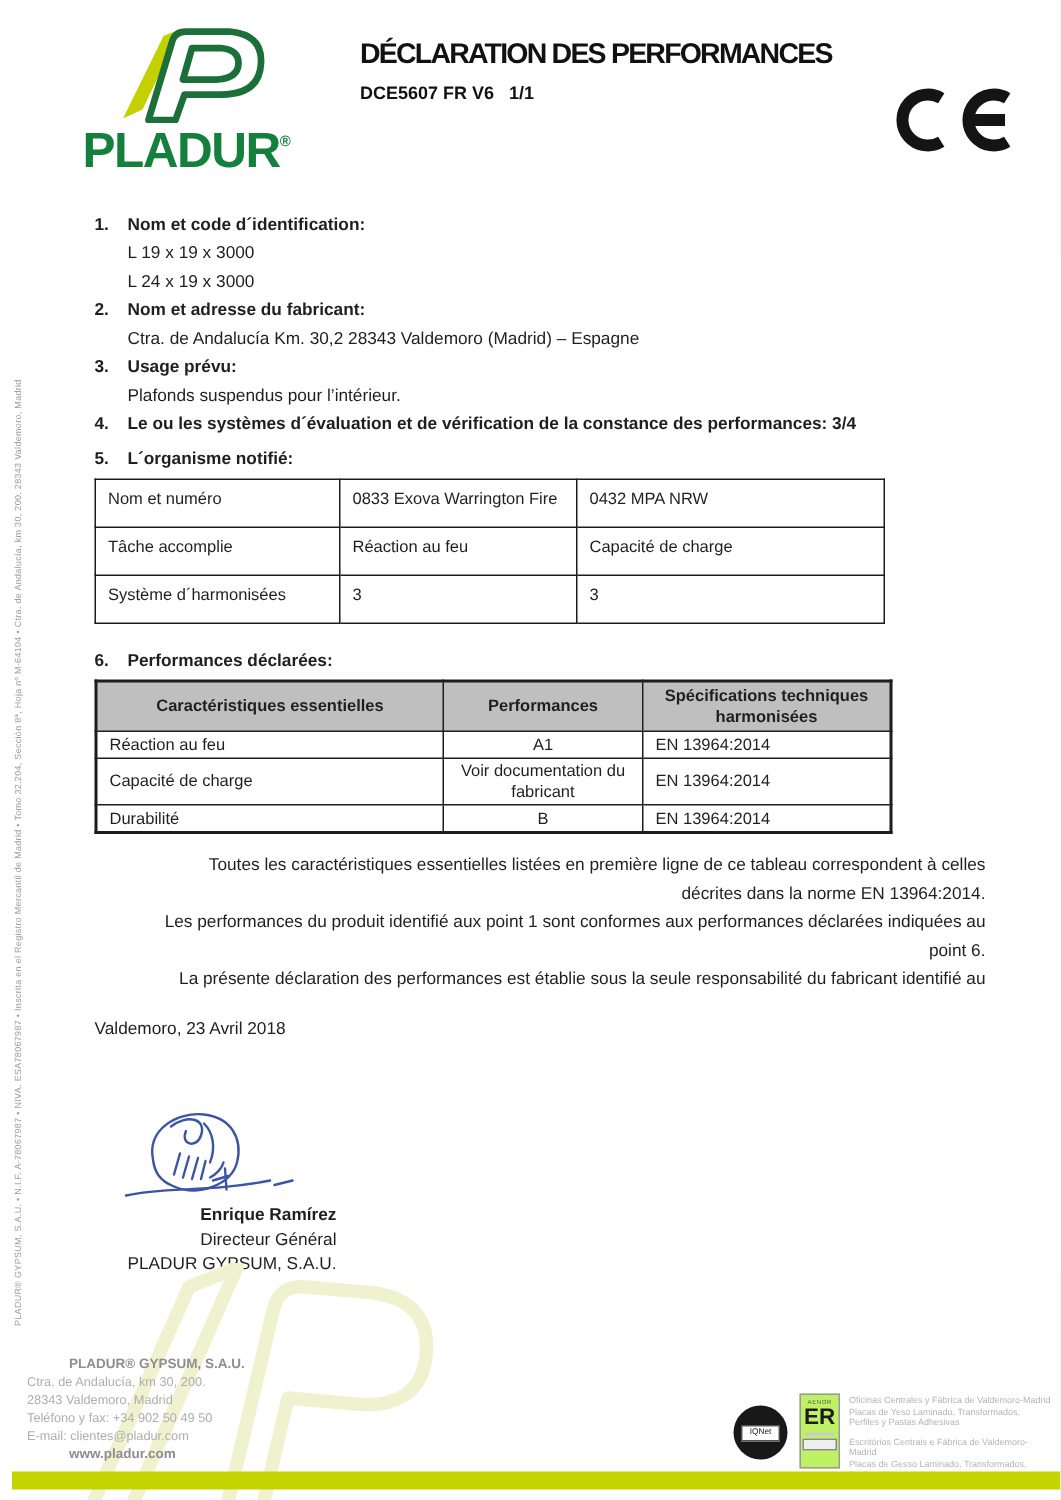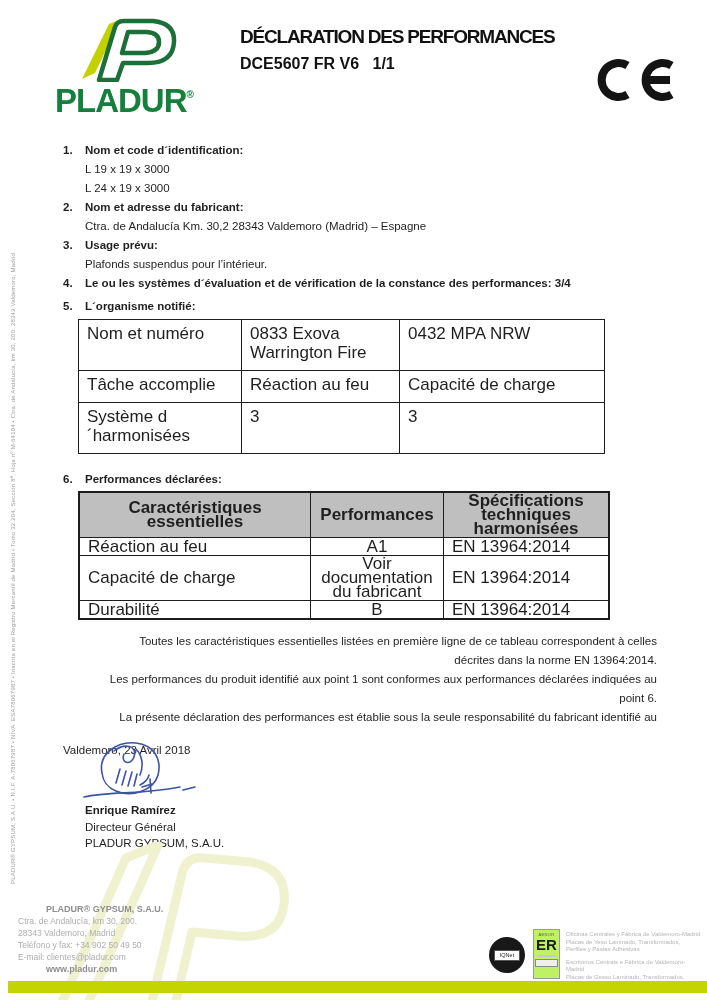--- a/index.html
+++ b/index.html
@@ -10,51 +10,51 @@
   .sidebar-text{position:absolute;left:10px;top:884px;width:760px;font-size:6px;color:#9d9d9d;
         letter-spacing:.2px;transform:rotate(-90deg);transform-origin:0 0;white-space:nowrap;}
 
   
   .logo{position:absolute;left:55px;top:18px;width:150px;}
   .logo svg{display:block;margin-left:14px;}
   .logo-word{font-size:33px;font-weight:bold;color:#15803d;letter-spacing:-1px;line-height:30px;margin-top:-2px;}
   .logo-word .reg{font-size:10px;vertical-align:14px;letter-spacing:0;}
   .title-block{position:absolute;left:240px;top:26px;width:440px;}
   .page-title{margin:0;font-size:19px;font-weight:bold;letter-spacing:-1.2px;color:#111;white-space:nowrap;}
-  .doc-code{font-size:16px;font-weight:bold;margin-top:7px;white-space:pre;color:#111;}
+  .doc-code{font-size:12px;font-weight:bold;margin-top:7px;white-space:pre;color:#111;}
   .ce-mark{position:absolute;right:27px;top:56px;}
 
   
   .content{position:absolute;left:63px;top:141px;width:594px;font-size:11.5px;line-height:19px;}
   .sec-head{display:flex;font-weight:bold;}
   .sec-num{flex:0 0 22px;}
   .sec-line{padding-left:22px;}
 
-  table{border-collapse:collapse;margin-left:15px;font-size:17px;border-radius:31px;}
+  table{border-collapse:collapse;font-size:11px;border-radius:31px;}
   .t5{width:527px;margin-top:3px;}
   .t5 td{border:1px solid #1d1d1d;padding:4px 8px 8px 8px;height:16px;vertical-align:top;}
   .t5 td:nth-child(1){width:146px;}
   .t5 td:nth-child(2){width:141px;}
 
   .sec-6{margin-top:16px;}
   .t6{width:532px;margin-top:2px;border:2px solid #1d1d1d;}
   .t6 th,.t6 td{border:1px solid #1d1d1d;padding:1px 8px;}
   .t6 th{background:#bfbfbf;font-weight:bold;text-align:center;height:30px;line-height:14px;}
   .t6 th:nth-child(1){width:214px;}
   .t6 th:nth-child(2){width:116px;}
   .t6 td{height:15px;line-height:14px;vertical-align:middle;}
   .t6 td:nth-child(2){text-align:center;}
 
   .paragraphs{margin-top:12px;text-align:right;}
   .par-line{line-height:19px;}
   .date-line{margin-top:14px;}
 
   
   .signature{position:absolute;left:80px;top:735px;}
-  .signer{position:absolute;left:85px;top:802px;font-size:11.5px;line-height:16.5px;}
+  .signer{position:absolute;left:85px;top:802px;font-size:11.5px;line-height:16.5px;text-align:right;}
   .signer-name{font-weight:bold;}
 
   
   .watermark{position:absolute;left:22px;top:842px;pointer-events:none;}
 
   
   .footer-contact{position:absolute;left:18px;top:903px;font-size:8.5px;line-height:12px;color:#aeaeae;}
   .footer-contact .f-bold{font-weight:bold;color:#8e8e8e;font-size:9px;margin-left:28px;}
   .iqnet{position:absolute;left:489px;top:937px;width:36px;height:36px;border-radius:50%;
          background:#181818;display:flex;align-items:center;justify-content:center;}

